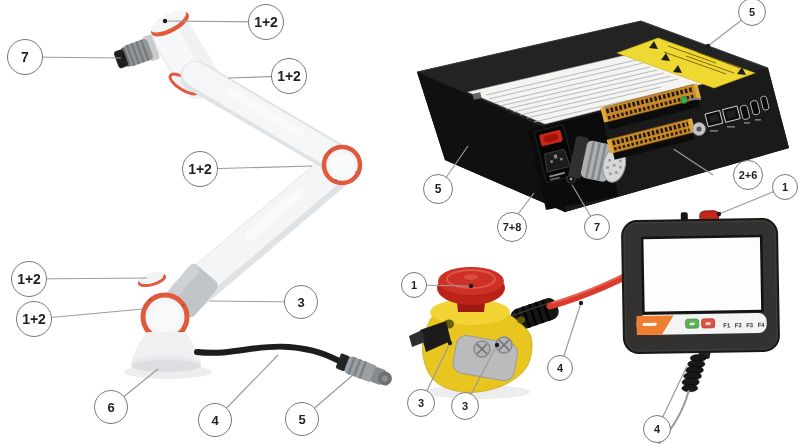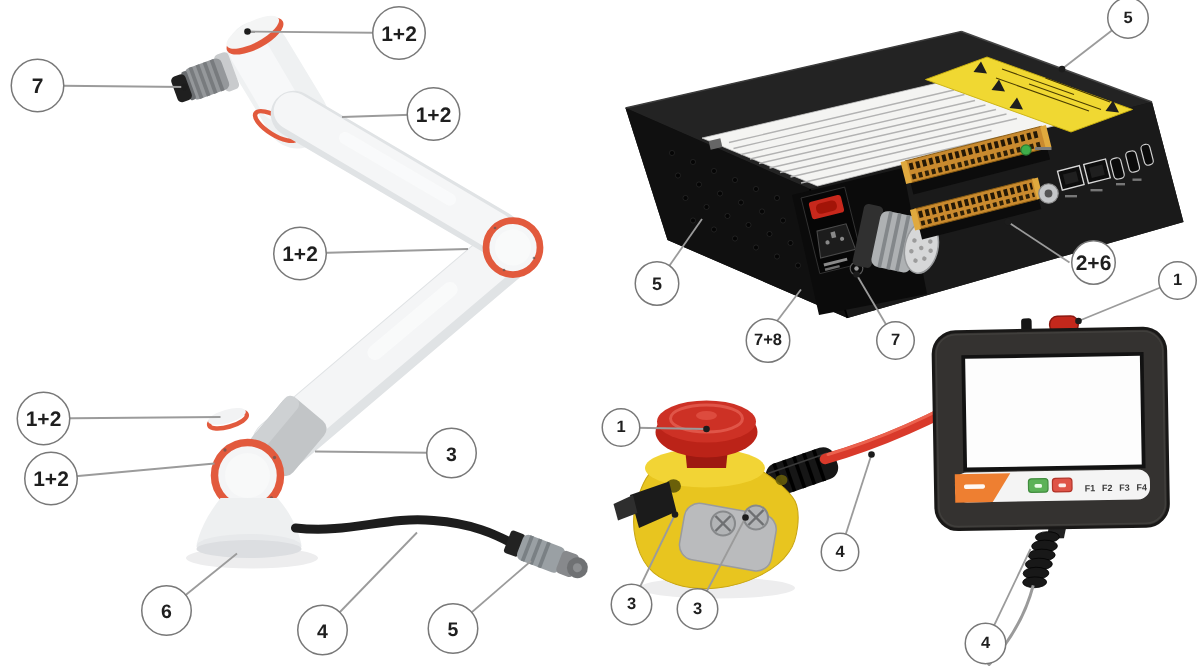--- a/index.html
+++ b/index.html
@@ -375,20 +375,20 @@
   <div class="co" style="left:11px;top:261px;width:36px;height:36px;font-size:14px">1+2</div>
   <div class="co" style="left:16px;top:301px;width:36px;height:36px;font-size:14px">1+2</div>
   <div class="co" style="left:284px;top:285px;width:34px;height:34px;font-size:13px">3</div>
   <div class="co" style="left:94px;top:390px;width:34px;height:34px;font-size:13px">6</div>
   <div class="co" style="left:198px;top:403px;width:34px;height:34px;font-size:13px">4</div>
   <div class="co" style="left:285px;top:402px;width:34px;height:34px;font-size:13px">5</div>
   <div class="co" style="left:738px;top:-2px;width:28px;height:28px;font-size:11px">5</div>
   <div class="co" style="left:423px;top:174px;width:30px;height:30px;font-size:12px">5</div>
   <div class="co" style="left:497px;top:212px;width:30px;height:30px;font-size:11px">7+8</div>
   <div class="co" style="left:584px;top:214px;width:26px;height:26px;font-size:11px">7</div>
-  <div class="co" style="left:714px;top:160px;width:30px;height:30px;font-size:14px">2+6</div>
+  <div class="co" style="left:733px;top:160px;width:30px;height:30px;font-size:11px">2+6</div>
   <div class="co" style="left:772px;top:174px;width:26px;height:26px;font-size:11px">1</div>
   <div class="co" style="left:401px;top:272px;width:26px;height:26px;font-size:11px">1</div>
   <div class="co" style="left:407px;top:389px;width:28px;height:28px;font-size:11px">3</div>
   <div class="co" style="left:451px;top:392px;width:28px;height:28px;font-size:11px">3</div>
   <div class="co" style="left:547px;top:355px;width:26px;height:26px;font-size:11px">4</div>
   <div class="co" style="left:643px;top:415px;width:28px;height:28px;font-size:11px">4</div>
 </div>
 
 </body></html>

